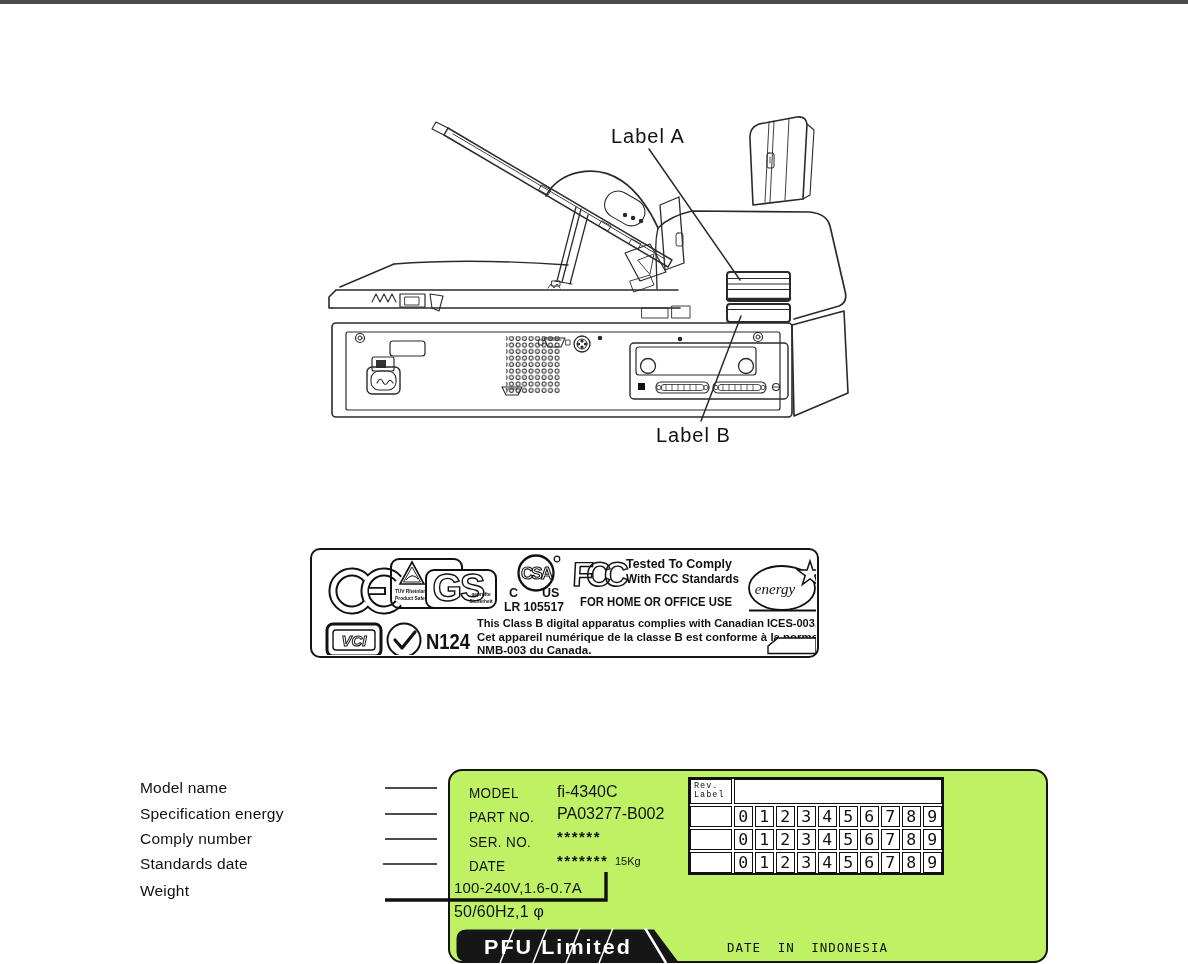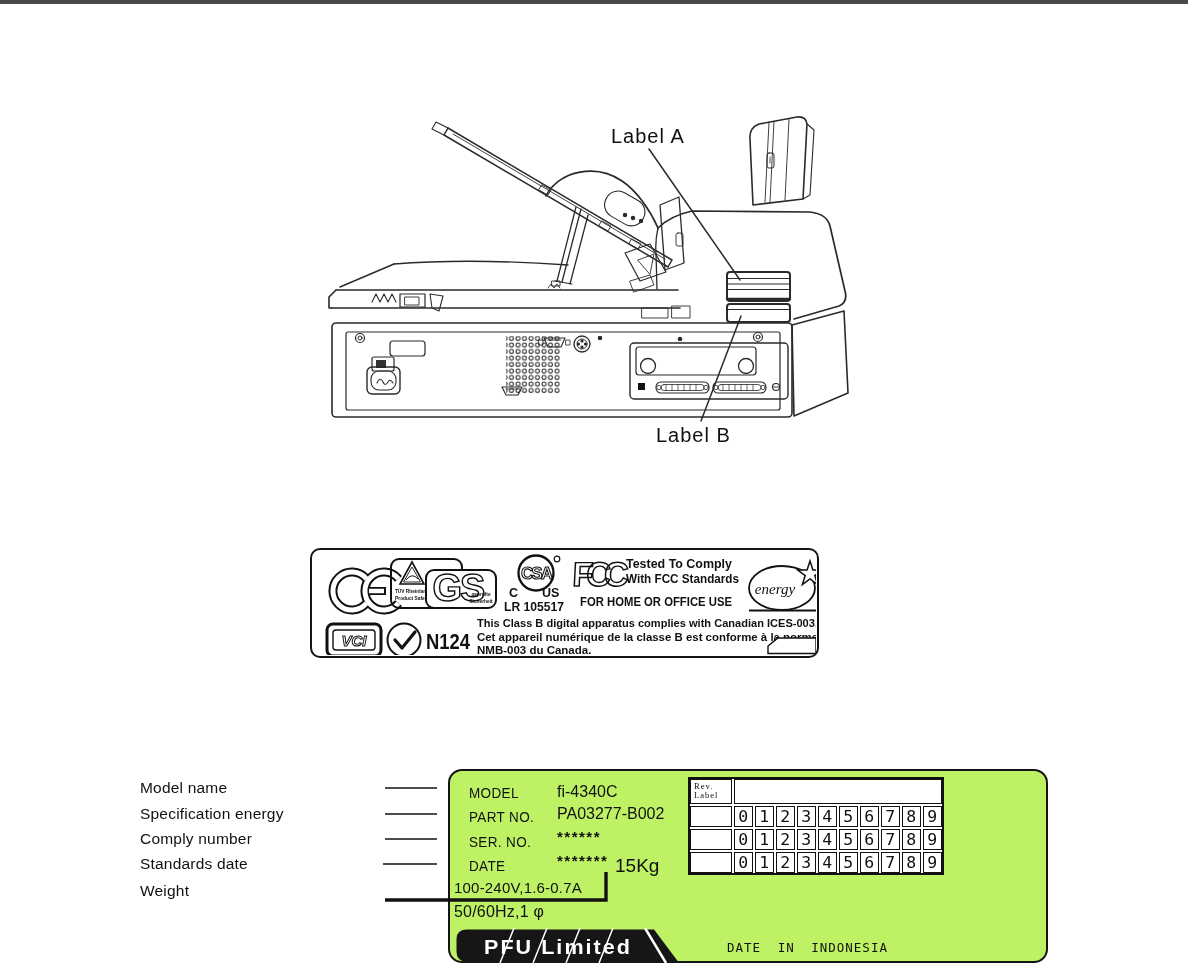--- a/index.html
+++ b/index.html
@@ -12,29 +12,29 @@
   #cert{position:absolute;left:310px;top:548px;width:509px;height:110px;
         border:2.5px solid #151515;border-radius:10px;box-sizing:border-box;background:#fff;}
   
   #plabel{position:absolute;left:424px;top:769px;width:600px;height:194px;
           border:2.5px solid #151515;border-radius:14px;box-sizing:border-box;background:#bef264;margin-left:24px;}
   .fname{position:absolute;left:19px;font-size:15px;letter-spacing:.4px;
          transform:scaleX(.9);transform-origin:left top;white-space:nowrap;}
   .fval{position:absolute;left:107px;font-size:16px;white-space:nowrap;}
   .stars{font-size:15px;font-weight:bold;letter-spacing:1.5px;}
   .power{position:absolute;left:4px;font-size:15px;letter-spacing:.2px;white-space:nowrap;}
-  #kg{position:absolute;left:165px;top:84px;font-size:19px;}
+  #kg{position:absolute;left:165px;top:84px;font-size:11px;}
   #madein{position:absolute;left:277px;top:169px;font-family:"DejaVu Sans Mono",monospace;
           font-size:12.5px;letter-spacing:1px;word-spacing:8px;white-space:nowrap;}
   
   #revtab{position:absolute;left:238px;top:6px;border:2px solid #111;background:#fff;
           display:grid;grid-template-columns:42px repeat(10,19.5px);
           grid-template-rows:25px 21.5px 21.5px 21.5px;gap:1.5px;}
   #revtab .cell{border:1.5px solid #111;background:#fff;}
-  #revtab .hdr{font-family:Liberation Serif, serif;font-size:8.5px;line-height:9px;
+  #revtab .hdr{font-family:Liberation Mono, monospace;font-size:8.5px;line-height:9px;
                padding:2px 12px 0 3px;letter-spacing:1px;}
   #revtab .wide{grid-column:2 / span 10;}
   #revtab .digit{font-family:"DejaVu Sans Mono",monospace;font-size:16.5px;
                  display:flex;align-items:center;justify-content:center;color:#111;}
   
   .co{position:absolute;left:140px;width:240px;font-size:15.5px;
       letter-spacing:.2px;white-space:nowrap;}
   #lines{position:absolute;left:380px;top:770px;z-index:5;pointer-events:none;}
 </style>
 </head>

